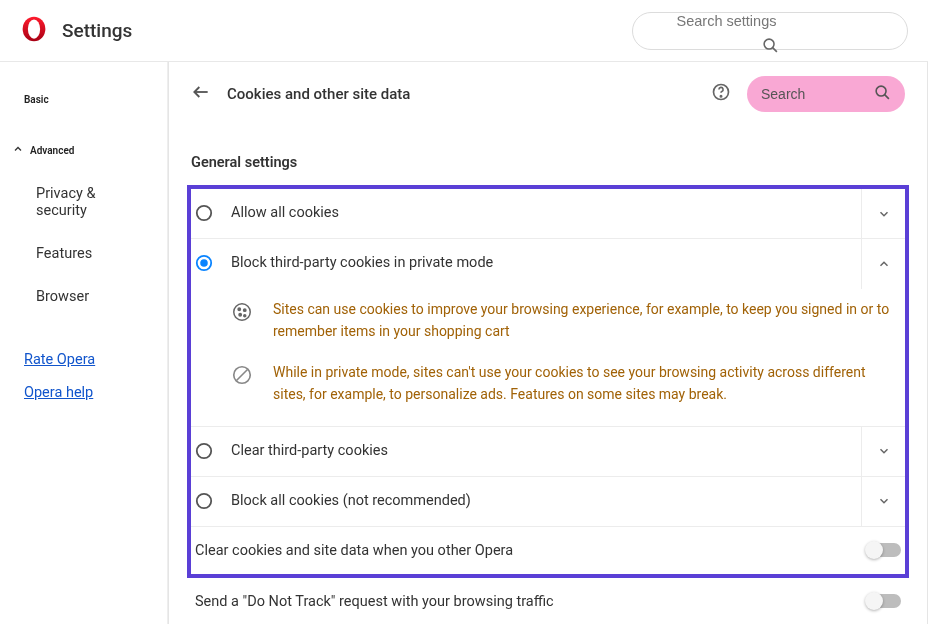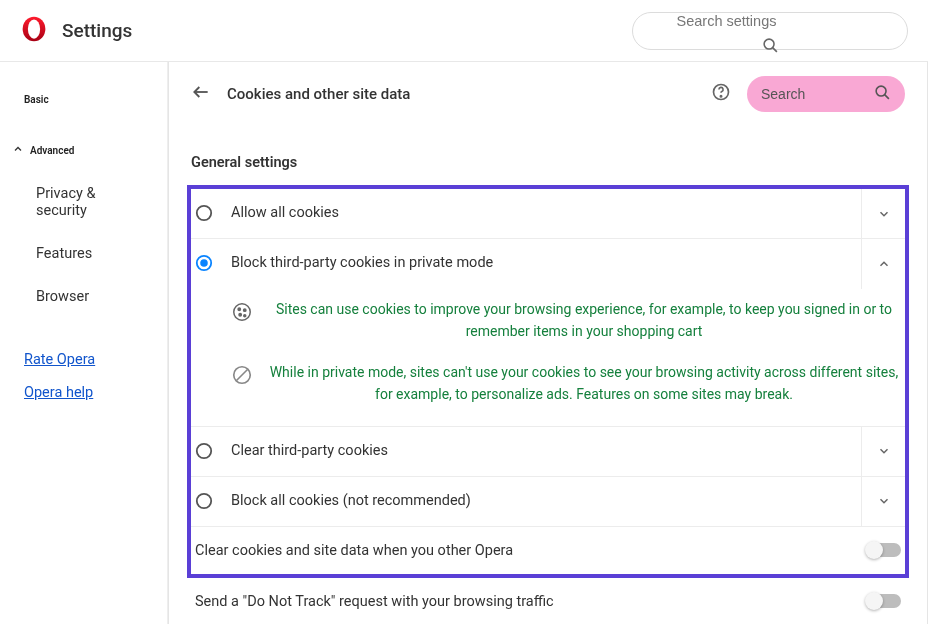--- a/index.html
+++ b/index.html
@@ -169,26 +169,25 @@
       align-self: stretch;
       margin: -15px -4px -15px 0;
       cursor: pointer;
     }
     .expanded-content {
       padding: 0 4px 10px 40px;
       border-bottom: 1px solid #ececec;
     }
     .info-row {
       display: flex;
-      gap: 14px;
+      gap: 20px;
       padding: 10px 0;
       font-size: 14px;
-      color: #15803d;
+      color: #a16207;
       line-height: 1.55;
-      text-align: center;
     }
     .info-icon {
       width: 22px;
       height: 22px;
       flex-shrink: 0;
       margin-top: 2px;
     }
     .toggle {
       width: 34px;
       height: 14px;

